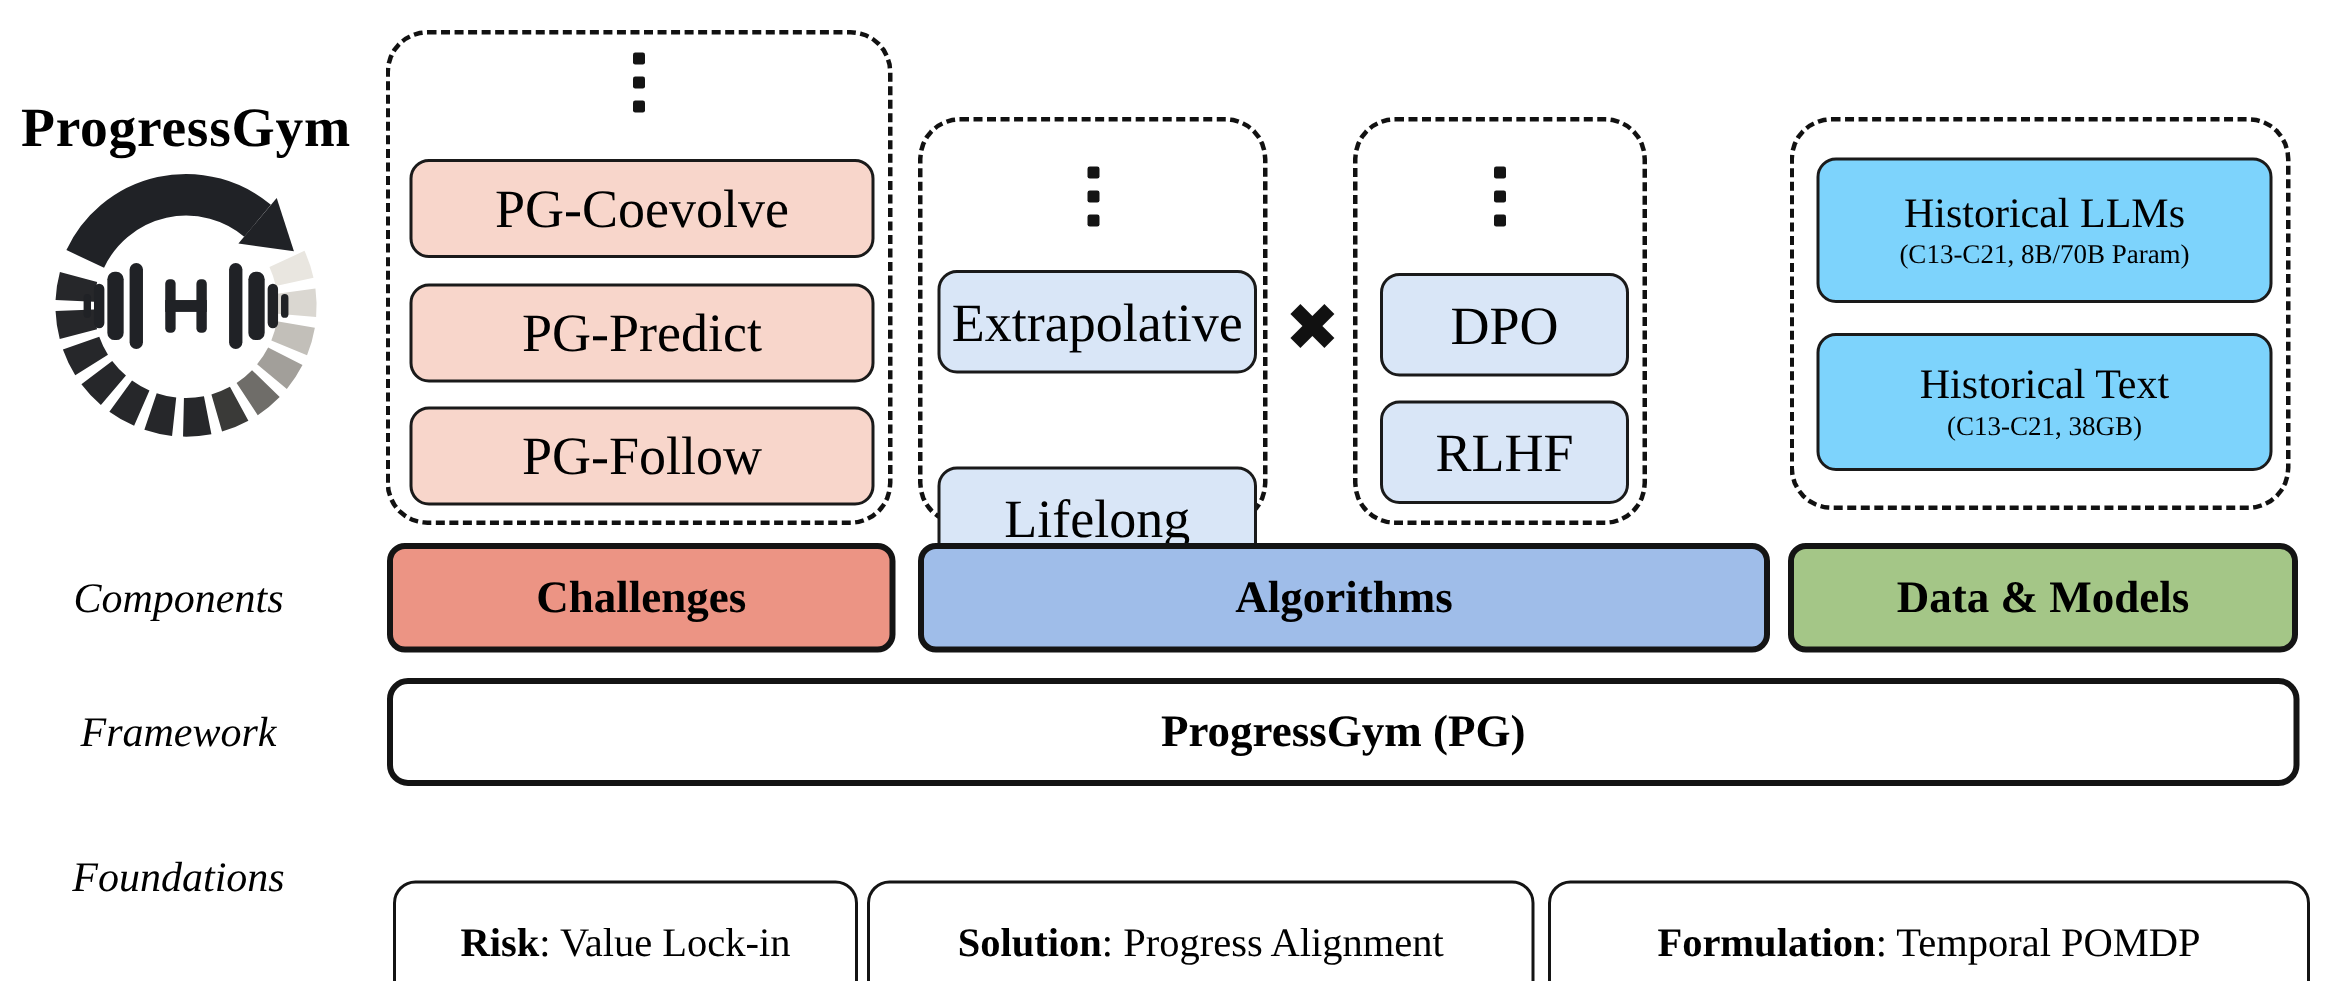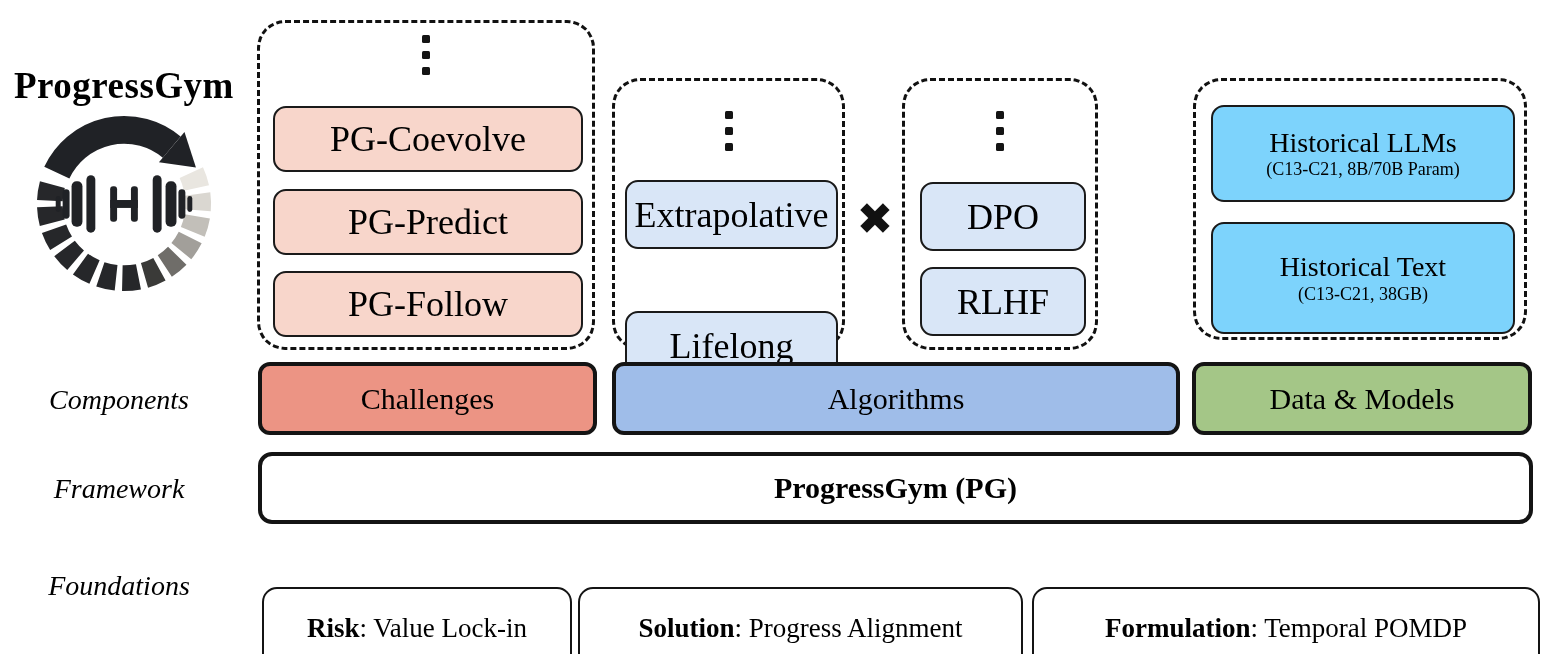--- a/index.html
+++ b/index.html
@@ -75,21 +75,21 @@
     background: #7dd3fc;
     border: 2.5px solid #1a1a1a;
     border-radius: 13px;
     display: flex;
     flex-direction: column;
     align-items: center;
     justify-content: center;
     gap: 3px;
   }
   .card.c1 { top: 24px; height: 97px; }
-  .card.c2 { top: 141px; height: 112px; }
+  .card.c2 { top: 141px; height: 92px; }
   .card-title { font-size: 28px; line-height: 1.05; }
   .card-sub { font-size: 18px; line-height: 1.05; }
 
   .cross {
     position: absolute;
     left: 845px; top: 188px;
     width: 60px; height: 60px;
     display: flex; align-items: center; justify-content: center;
     font-family: "DejaVu Sans", sans-serif;
     font-weight: bold;
@@ -111,21 +111,21 @@
 
   .bar {
     position: absolute;
     top: 362px;
     height: 73px;
     display: flex;
     align-items: center;
     justify-content: center;
     border: 4.5px solid #141414;
     border-radius: 12px;
-    font-weight: normal;
+    font-weight: bold;
     font-size: 30px;
   }
   .bar-challenges { left: 258px;  width: 339px; background: #ec9484; }
   .bar-algorithms { left: 612px;  width: 568px; background: #9fbde9; }
   .bar-datamodels { left: 1192px; width: 340px; background: #a4c687; }
 
   .framework-bar {
     position: absolute;
     left: 258px; top: 452px;
     width: 1275px; height: 72px;

